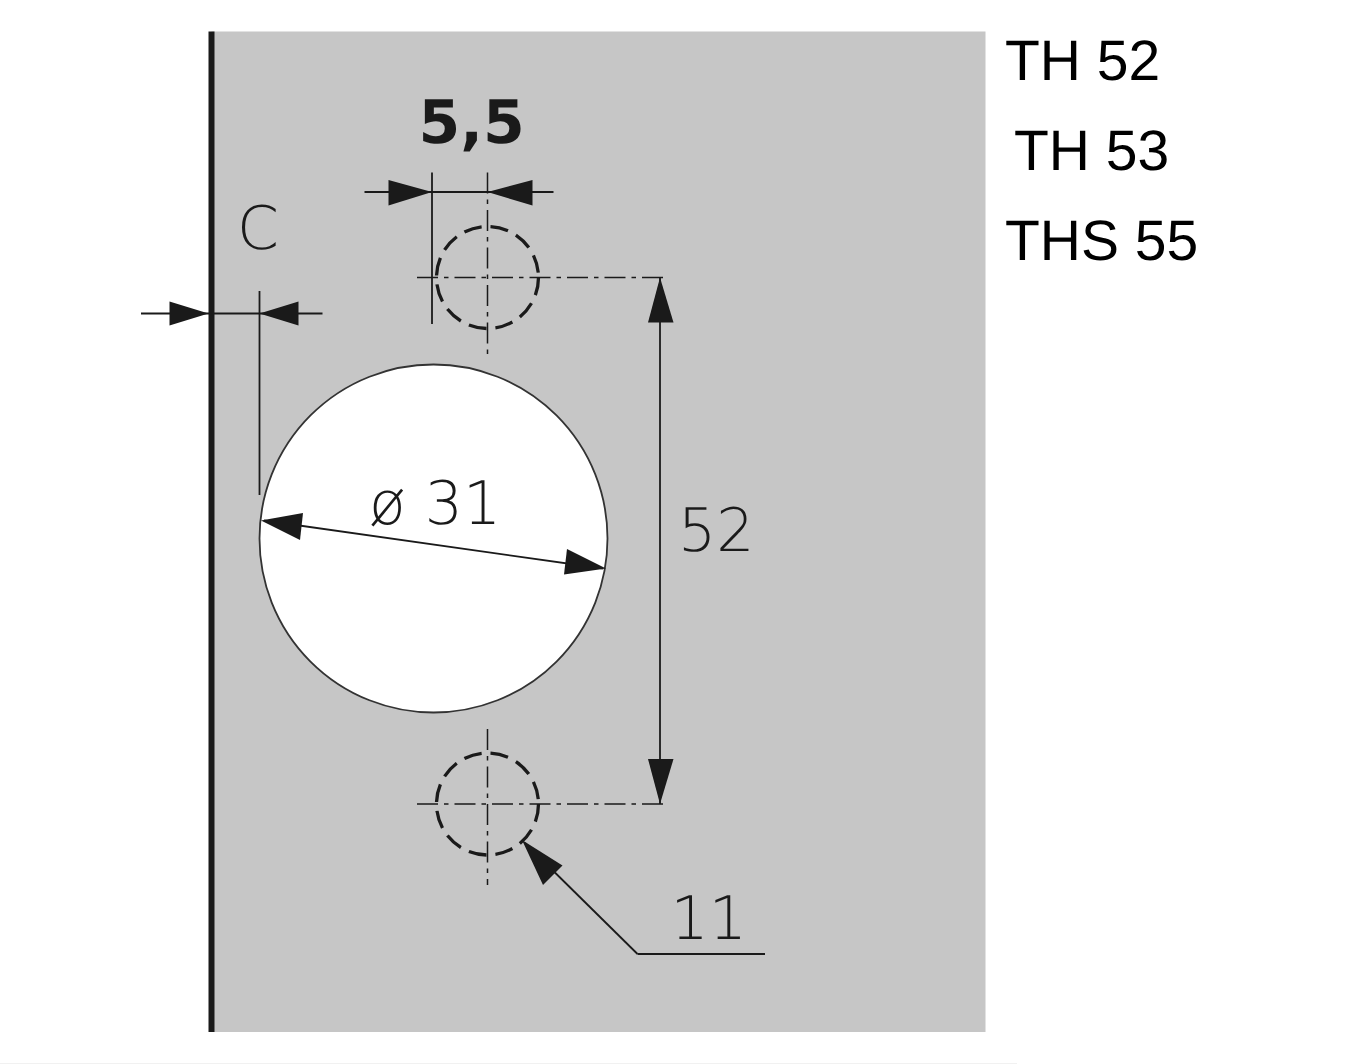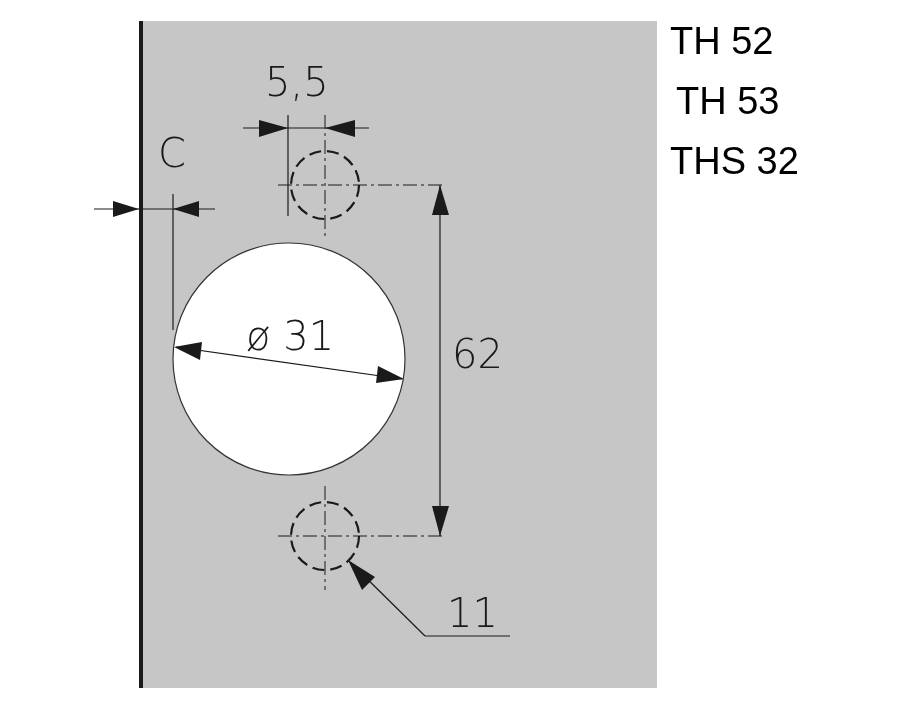--- a/index.html
+++ b/index.html
@@ -61,21 +61,21 @@
     <g stroke="#1a1a1a" fill="#1a1a1a">
       <line x1="350" y1="562" x2="425" y2="636" stroke-width="1.2"></line>
       <line x1="425" y1="636" x2="510" y2="636" stroke-width="1.2"></line>
       <polygon points="348,560 375,577 362,590" stroke="none"></polygon>
     </g>
   </svg>
 
   
   <div class="lbl model" style="left:670px; top:22px;">TH 52</div>
   <div class="lbl model" style="left:676px; top:82px;">TH 53</div>
-  <div class="lbl model" style="left:670px; top:142px;">THS 32</div>
+  <div class="lbl model" style="left:670px; top:142px;">THS 55</div>
 
   
-  <div class="lbl dim" style="left:265px; top:62px;">5,5</div>
+  <div class="lbl dim" style="left:279px; top:62px;font-weight:bold;">5,5</div>
   <div class="lbl dim" style="left:158px; top:133px;">C</div>
   <div class="lbl dim" style="left:246px; top:316px;">ø 31</div>
-  <div class="lbl dim" style="left:452px; top:334px;">62</div>
+  <div class="lbl dim" style="left:452px; top:334px;">52</div>
   <div class="lbl dim" style="left:447px; top:593px;">11</div>
 </div>
 
 </body></html>

